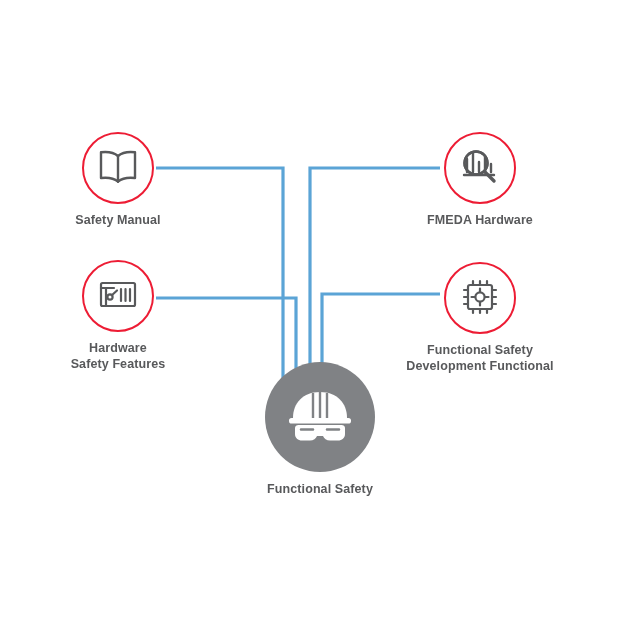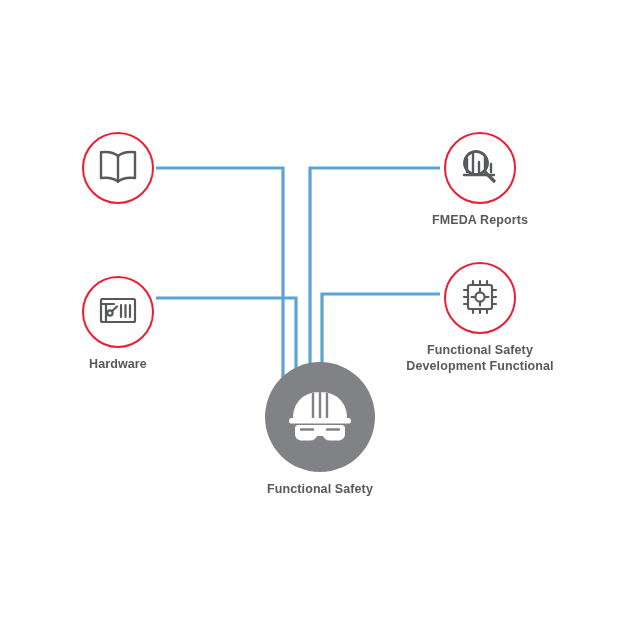--- a/index.html
+++ b/index.html
@@ -48,21 +48,21 @@
     font-size: 12.5px;
     font-weight: bold;
     color: #58595b;
     line-height: 1.25;
     letter-spacing: 0.1px;
   }
   .label .line { display: block; }
 
   
   #node-safety-manual      { left: 28px;  top: 132px; }
-  #node-hardware-safety    { left: 28px;  top: 276px; }
+  #node-hardware-safety    { left: 28px;  top: 260px; }
   #node-fmeda-reports      { left: 390px; top: 132px; }
   #node-fsd-ecosystem      { left: 390px; top: 262px; }
   #node-center             { left: 210px; top: 362px; width: 220px; }
   #node-center .label      { margin-top: 10px; }
 </style>
 </head>
 <body>
 
 <svg id="diagram" viewBox="0 0 640 640" xmlns="http://www.w3.org/2000/svg">
   <g fill="none" stroke="#5ba4d6" stroke-width="3.2" stroke-linecap="butt" stroke-linejoin="miter">
@@ -82,58 +82,62 @@
     <span>
       <svg width="42" height="38" viewBox="0 0 42 38" xmlns="http://www.w3.org/2000/svg">
         <g fill="none" stroke="#58595b" stroke-width="2.4" stroke-linejoin="round" stroke-linecap="round">
           <path d="M21 9 C17 5.5 10 4.5 4 5.2 L4 31 C10 30.3 17 31.3 21 34.5"></path>
           <path d="M21 9 C25 5.5 32 4.5 38 5.2 L38 31 C32 30.3 25 31.3 21 34.5"></path>
           <path d="M21 9 L21 34.5"></path>
         </g>
       </svg>
     </span>
   </div>
+  <div class="label">
+    <span class="line">Safety Manual</span>
+  </div>
 </div>
 
 <div class="node" id="node-hardware-safety">
   <div class="circle">
     <span>
       <svg width="42" height="38" viewBox="0 0 42 38" xmlns="http://www.w3.org/2000/svg">
         <g fill="none" stroke="#58595b" stroke-width="2.2" stroke-linejoin="round" stroke-linecap="round">
           <rect x="4" y="8" width="34" height="23" rx="1.5"></rect>
           <path d="M4 13 L17 13"></path>
           <path d="M9 13 L9 31"></path>
           <circle cx="13" cy="22" r="2.6"></circle>
           <path d="M14.8 20.2 L20 15.5"></path>
           <path d="M24 14 L24 26 M28.5 14 L28.5 26 M33 14 L33 26"></path>
         </g>
       </svg>
     </span>
   </div>
   <div class="label">
     <span class="line">Hardware</span>
+    <span class="line">Safety Features</span>
   </div>
 </div>
 
 <div class="node" id="node-fmeda-reports">
   <div class="circle">
     <span>
       <svg width="42" height="40" viewBox="0 0 42 40" xmlns="http://www.w3.org/2000/svg">
         <g fill="none" stroke="#58595b" stroke-width="2.4" stroke-linecap="round" stroke-linejoin="round">
           <path d="M8 26 L8 13 M14 26 L14 7 M20 26 L20 16 M26 26 L26 10 M32 26 L32 18"></path>
           <path d="M5 29 L35 29"></path>
           <circle cx="17" cy="17" r="11.5" fill="#ffffff" fill-opacity="0"></circle>
           <circle cx="17" cy="17" r="11.5"></circle>
           <path d="M25.5 25.5 L35 35" stroke-width="3.4"></path>
         </g>
       </svg>
     </span>
   </div>
   <div class="label">
-    <span class="line">FMEDA Reports</span>
+    <span class="line">FMEDA Hardware</span>
   </div>
 </div>
 
 <div class="node" id="node-fsd-ecosystem">
   <div class="circle">
     <span>
       <svg width="42" height="40" viewBox="0 0 42 40" xmlns="http://www.w3.org/2000/svg">
         <g fill="none" stroke="#58595b" stroke-width="2.2" stroke-linecap="round" stroke-linejoin="round">
           <rect x="9" y="9" width="24" height="24" rx="2"></rect>
           <path d="M14 5 L14 9 M21 5 L21 9 M28 5 L28 9 M14 33 L14 37 M21 33 L21 37 M28 33 L28 37"></path>

